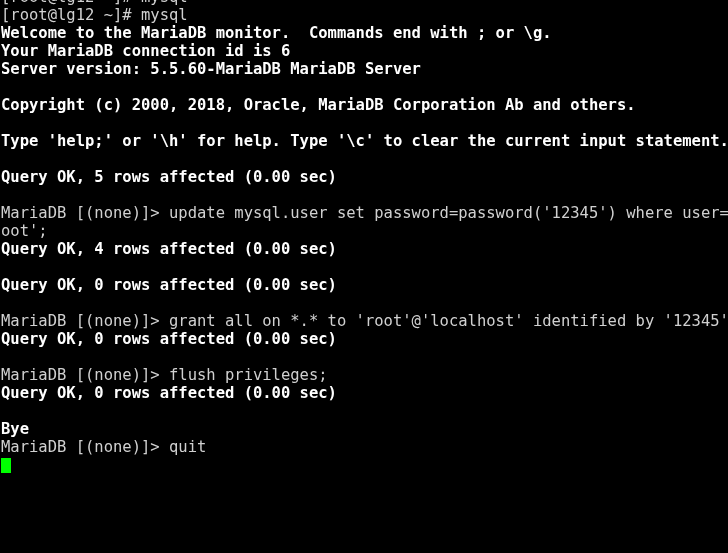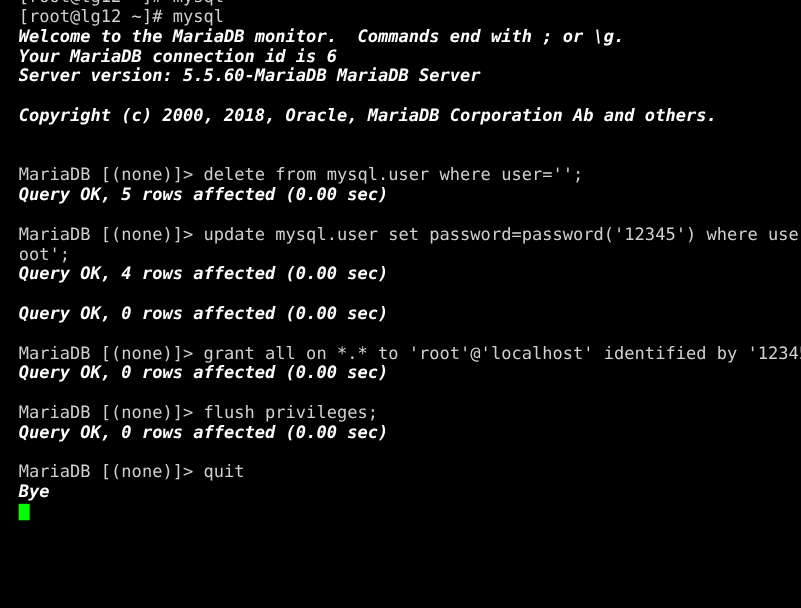--- a/index.html
+++ b/index.html
@@ -29,28 +29,27 @@
     top: -12px;           
     width: 728px;
   }
   .row {
     height: 18px;
     line-height: 18px;
     font-size: 15.5px;
     letter-spacing: 0px;
     white-space: pre;
     color: #c8c8c8;
-    padding-left: 17px;
+    padding-left: 1px;
     box-sizing: border-box;
   }
   
   .row.bold {
     color: #ffffff;
     font-weight: bold;
-    font-style: italic;
   }
   
   .row.dim {
     color: #d0d0d0;
     font-weight: normal;
   }
   .row.blank {
     color: transparent;
   }
   .cursor {
@@ -67,33 +66,33 @@
 <div id="terminal">
   <div class="screen" id="screen">
       <div class="row dim">[root@lg12 ~]# mysql</div>
       <div class="row dim">[root@lg12 ~]# mysql</div>
       <div class="row bold">Welcome to the MariaDB monitor.  Commands end with ; or \g.</div>
       <div class="row bold">Your MariaDB connection id is 6</div>
       <div class="row bold">Server version: 5.5.60-MariaDB MariaDB Server</div>
       <div class="row blank"></div>
       <div class="row bold">Copyright (c) 2000, 2018, Oracle, MariaDB Corporation Ab and others.</div>
       <div class="row blank"></div>
+      <div class="row bold">Type 'help;' or '\h' for help. Type '\c' to clear the current input statement.</div>
       <div class="row blank"></div>
-      <div class="row dim">MariaDB [(none)]&gt; delete from mysql.user where user='';</div>
       <div class="row bold">Query OK, 5 rows affected (0.00 sec)</div>
       <div class="row blank"></div>
       <div class="row dim">MariaDB [(none)]&gt; update mysql.user set password=password('12345') where user='r</div>
       <div class="row dim">oot';</div>
       <div class="row bold">Query OK, 4 rows affected (0.00 sec)</div>
       <div class="row blank"></div>
       <div class="row bold">Query OK, 0 rows affected (0.00 sec)</div>
       <div class="row blank"></div>
       <div class="row dim">MariaDB [(none)]&gt; grant all on *.* to 'root'@'localhost' identified by '12345';</div>
       <div class="row bold">Query OK, 0 rows affected (0.00 sec)</div>
       <div class="row blank"></div>
       <div class="row dim">MariaDB [(none)]&gt; flush privileges;</div>
       <div class="row bold">Query OK, 0 rows affected (0.00 sec)</div>
       <div class="row blank"></div>
+      <div class="row bold">Bye</div>
       <div class="row dim">MariaDB [(none)]&gt; quit</div>
-      <div class="row bold">Bye</div>
       <div class="row dim"><span class="cursor"></span></div>
     </div>
 </div>
 
 </body></html>

